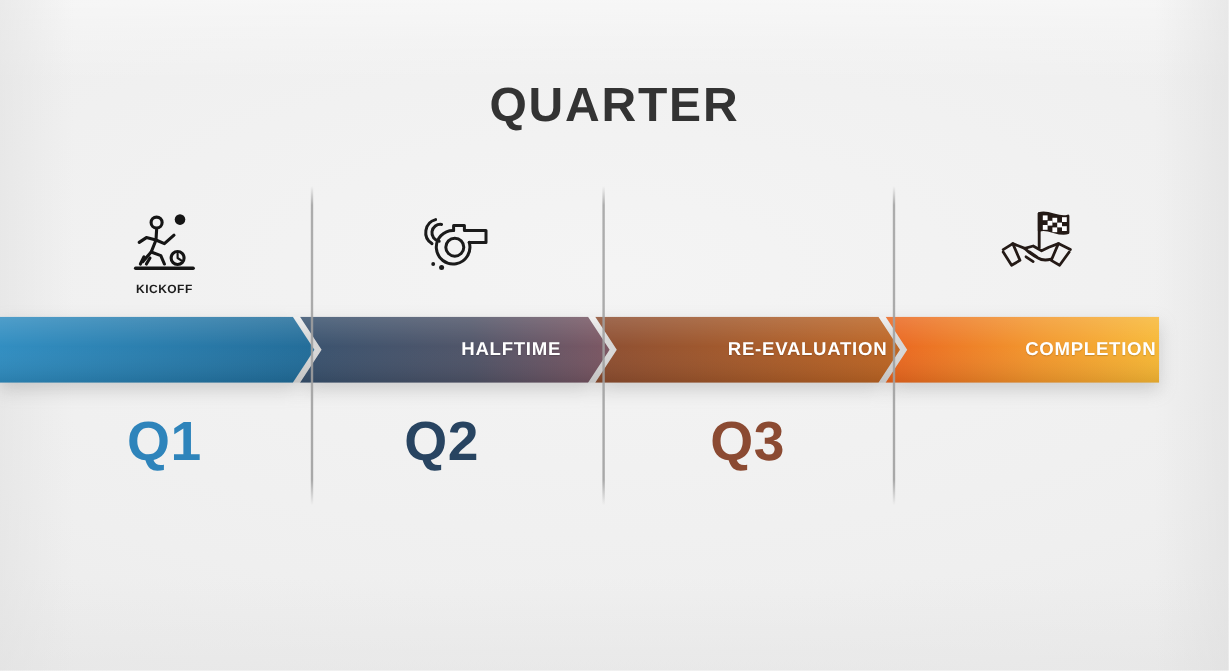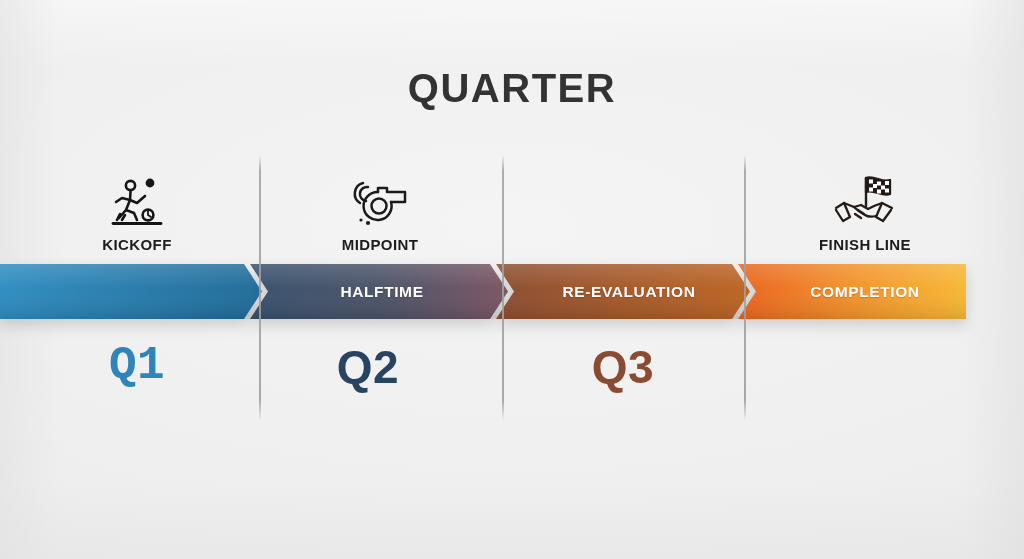--- a/index.html
+++ b/index.html
@@ -62,21 +62,21 @@
     z-index: 3;
   }
   .col-head .icon {
     height: 58px;
     display: flex;
     align-items: flex-end;
     justify-content: center;
   }
   .col-head .toplabel {
     margin-top: 6px;
-    font-size: 15px;
+    font-size: 10px;
     font-weight: 600;
     letter-spacing: .4px;
     color: #1c1c1c;
     white-space: nowrap;
   }
 
   
   #banner {
     position: absolute;
     left: 0;
@@ -93,20 +93,21 @@
     height: 24px;
     line-height: 24px;
     text-align: center;
     color: #ffffff;
     font-size: 15.5px;
     font-weight: 600;
     letter-spacing: .6px;
     white-space: nowrap;
     z-index: 4;
     text-shadow: 0 1px 1px rgba(0,0,0,.18);
+    margin-left: 44px;
   }
 
   
   .q-label {
     position: absolute;
     top: 340px;
     width: 240px;
     text-align: center;
     font-size: 46px;
     font-weight: bold;
@@ -180,35 +181,34 @@
         <path d="M24 26 L20 36 L13 44"></path>
         <path d="M20 36 L28 39 L31 46"></path>
         <path d="M14 40 L11 46 M19 41 L16 46"></path>
         <circle cx="42" cy="41" r="5.4" fill="none"></circle>
         <path d="M42 37.5 L42 41 L45 43" stroke-width="1.8"></path>
         <path d="M7 49.5 L55 49.5" stroke-width="2.8"></path>
       </svg>
     </div>
     <div class="toplabel">KICKOFF</div>
   </div>
-  <div class="q-label" style="left:17px; color:#2e84bb;font-family:Liberation Mono, monospace;">Q1</div>
+  <div class="q-label" style="left:17px; color:#2e84bb;">Q1</div>
 
   <div class="col-head" style="left:260px;">
     <div class="icon">
       <svg width="66" height="54" viewBox="0 0 66 54" fill="none" stroke="#1b1b1b" stroke-width="2.5" stroke-linecap="round" stroke-linejoin="round">
         <path d="M31 16 L31 12 L40 12 L40 16 L58 16 L58 26 L44 26"></path>
         <path d="M44 26 A14 14 0 1 1 31 16"></path>
         <circle cx="32" cy="30" r="7.5"></circle>
         <path d="M16 7 A11 11 0 0 0 13 27"></path>
         <path d="M21 11 A7 7 0 0 0 19 25"></path>
         <circle cx="14" cy="44" r="1.6" fill="#1b1b1b" stroke="none"></circle>
         <circle cx="21" cy="47" r="2.1" fill="#1b1b1b" stroke="none"></circle>
       </svg>
     </div>
-    <div class="toplabel">MIDPOINT</div>
   </div>
   <div class="q-label" style="left:248px; color:#284461;">Q2</div>
 
   <div class="q-label" style="left:503px; color:#8b4a32;">Q3</div>
 
   <div class="col-head" style="left:745px;">
     <div class="icon">
       <svg width="70" height="58" viewBox="0 0 70 58" fill="none" stroke="#241a16" stroke-width="2.3" stroke-linecap="round" stroke-linejoin="round">
 
         <path d="M36 6 L36 34" stroke-width="2.4"></path>
@@ -226,17 +226,16 @@
         </g>
 
         <path d="M6 36 L14 31 L24 35 L31 33 L38 37 L44 34 L52 31 L62 36"></path>
         <path d="M14 31 L20 45 L13 49 L6 38"></path>
         <path d="M52 31 L46 45 L53 49 L61 38"></path>
         <path d="M24 35 C27 38 31 41 35 43 C38 45 42 45 46 44"></path>
         <path d="M28 38 L34 42"></path>
         <path d="M25 42 L31 46"></path>
       </svg>
     </div>
-    <div class="toplabel">FINISH LINE</div>
   </div>
 
   <div id="vignette"></div>
 </div>
 
 </body></html>

